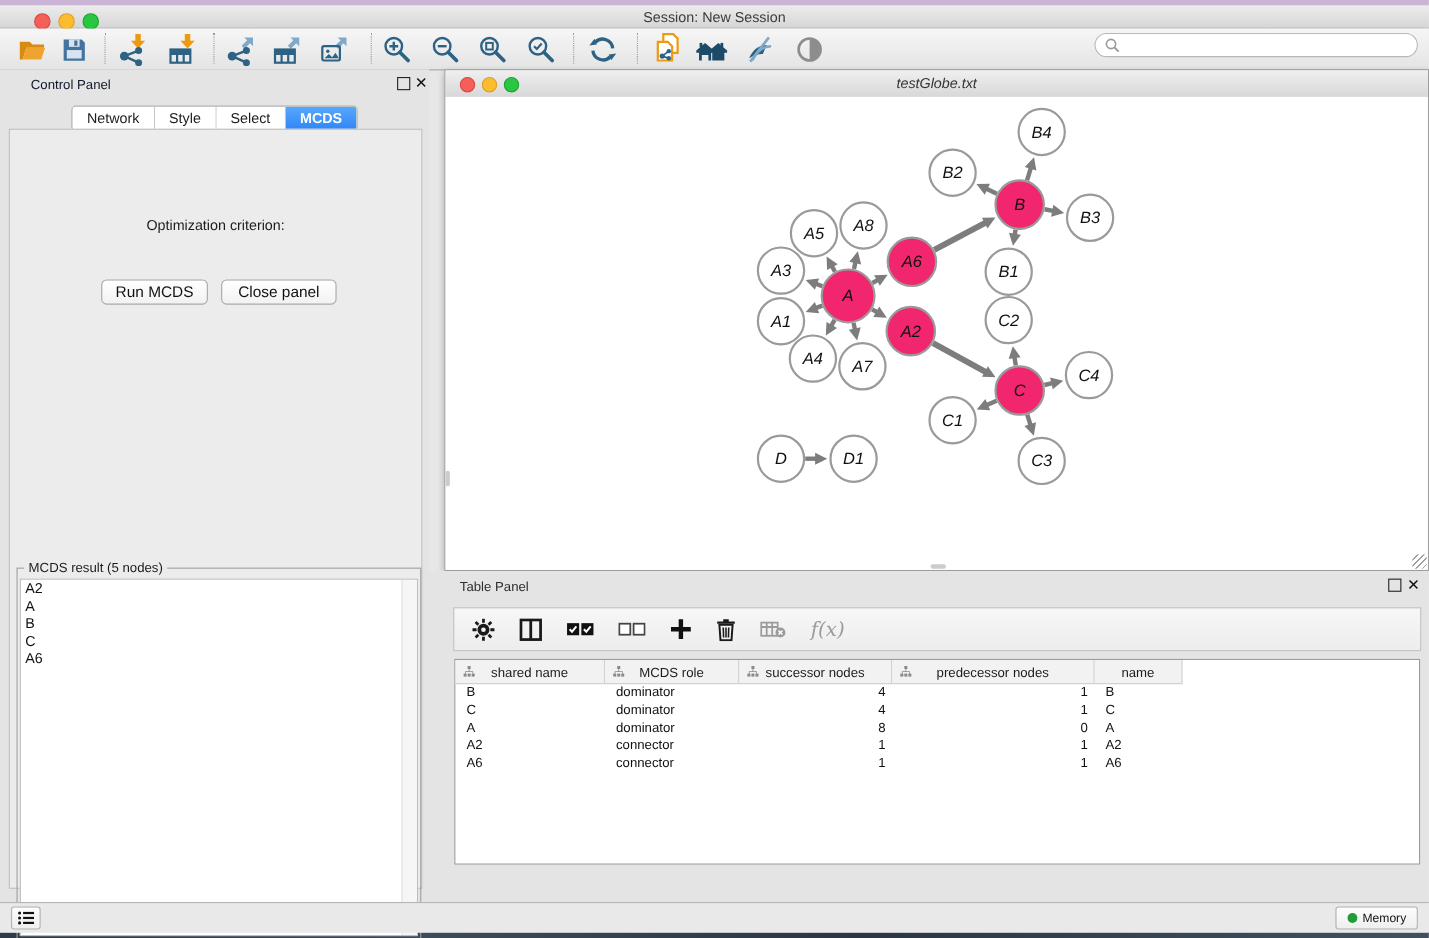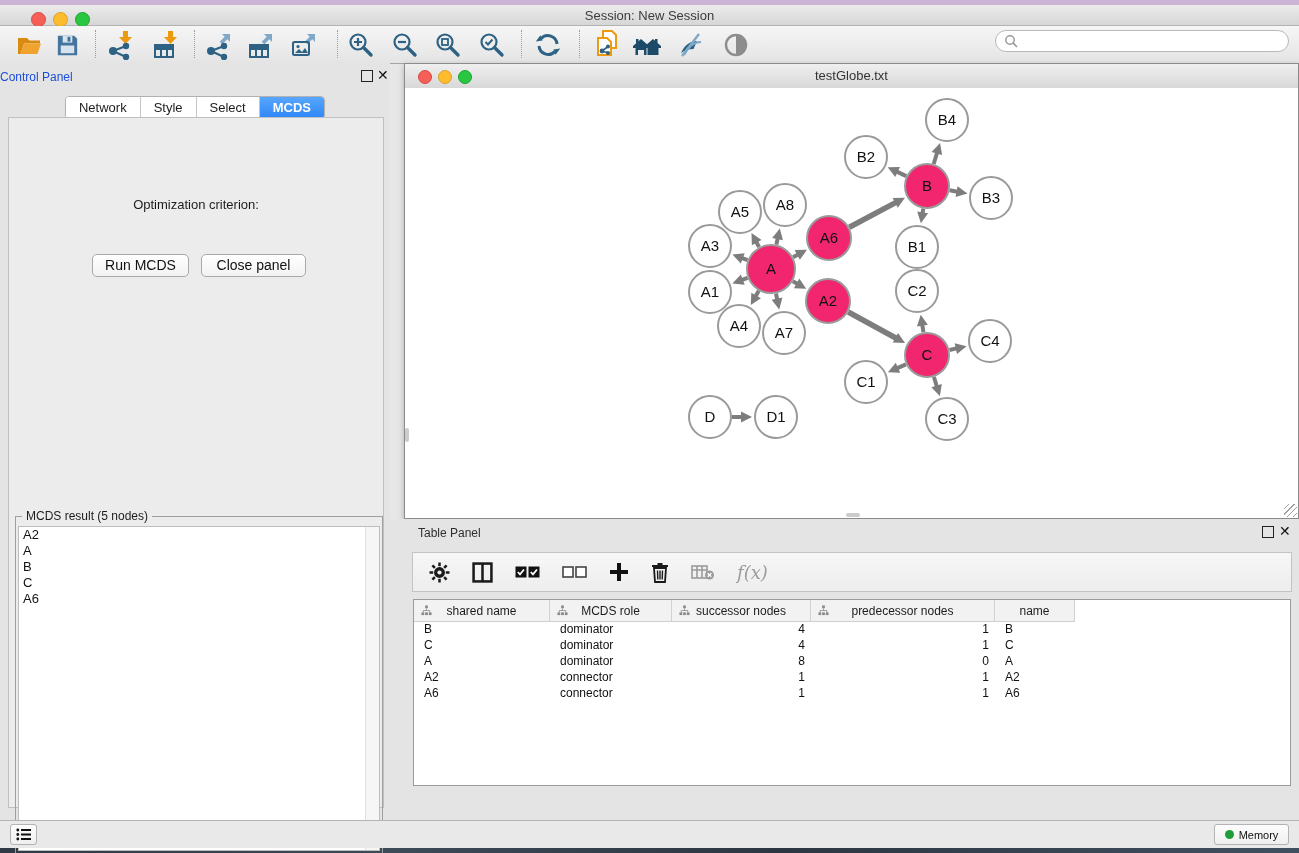--- a/index.html
+++ b/index.html
@@ -25,21 +25,21 @@
   .toolbar{position:absolute;left:0;top:26px;width:1299px;height:37px;
     background:linear-gradient(#f6f6f6,#e4e4e4);border-bottom:1px solid #a6a6a6;}
   .tbi{position:absolute;top:3px;width:34px;height:32px;display:flex;align-items:center;justify-content:center;}
   .tb-sep{position:absolute;top:4px;height:28px;border-left:1px dotted #9a9a9a;width:0;}
   .searchbox{position:absolute;left:995px;top:4px;width:294px;height:22px;background:#fff;
     border:1px solid #b9b9b9;border-radius:12px;display:flex;align-items:center;padding-left:8px;box-sizing:border-box;}
   .searchbox input{border:none;outline:none;flex:1;font-size:12px;background:transparent;margin-left:4px;}
   
   .cpanel{position:absolute;left:0;top:63px;width:390px;height:757px;background:#e4e4e4;}
   .panel-head{position:absolute;left:0;top:0;width:100%;height:27px;}
-  .panel-head .ph-title{position:absolute;left:0;top:7px;font-size:12px;color:#1d4ed8;}
+  .panel-head .ph-title{position:absolute;left:28px;top:7px;font-size:12px;color:#0f172a;}
   .ph-float{position:absolute;top:7px;width:10px;height:10px;border:1.5px solid #222;}
   .ph-close{position:absolute;top:4px;font-size:14px;font-weight:bold;color:#111;line-height:16px;}
   .cp-body{position:absolute;left:8px;top:54px;width:374px;height:689px;background:#ececec;
     border:1px solid #c0c0c0;}
   
   .seg{display:inline-flex;border:1px solid #b2b2b2;border-radius:4px;overflow:hidden;background:#fff;
     box-shadow:0 1px 1px rgba(0,0,0,.08);}
   .seg .s{padding:0 13px;height:21px;line-height:21px;font-size:13px;color:#1c1c1c;background:#fff;
     border-right:1px solid #c6c6c6;white-space:nowrap;}
   .seg .s:last-child{border-right:none;}
@@ -55,21 +55,21 @@
   .stepper .dn{width:0;height:0;border-left:4px solid transparent;border-right:4px solid transparent;border-top:5px solid #fff;}
   .btn{position:absolute;height:23px;background:linear-gradient(#ffffff,#f2f2f2);border:1px solid #a9a9a9;
     border-radius:5px;font-size:14px;color:#111;text-align:center;line-height:21px;box-sizing:border-box;}
   .groupbox{position:absolute;left:14px;top:392px;width:368px;height:344px;border:1px solid #9f9f9f;}
   .groupbox .legend{position:absolute;left:6px;top:-8px;background:#ececec;padding:0 4px;font-size:12px;color:#1c1c1c;}
   .listbox{position:absolute;left:2px;top:9px;right:2px;bottom:2px;background:#fff;border:1px solid #bdbdbd;overflow:hidden;}
   .listbox .item{height:16px;line-height:16px;padding-left:4px;font-size:13px;color:#111;}
   .listbox .vtrack{position:absolute;right:0;top:0;bottom:0;width:13px;background:#f6f6f6;border-left:1px solid #e0e0e0;}
   
   .netwin{position:absolute;left:404px;top:63px;width:895px;height:456px;background:#fff;
-    border:1px solid #8b8b8b;box-sizing:border-box;box-shadow:0 2px 6px rgba(0,0,0,.25);}
+    border:1px solid #8b8b8b;box-sizing:border-box;box-shadow:0 2px 6px rgba(0,0,0,.25);font-style:italic;}
   .netwin .nw-titlebar{position:absolute;left:0;top:0;right:0;height:24px;
     background:linear-gradient(#efefef,#d8d8d8);border-bottom:1px solid #ababab;}
   .netwin .nw-title{position:absolute;left:0;right:0;top:4px;text-align:center;font-size:13px;color:#333;}
   .nw-tl{position:absolute;top:6px;width:12px;height:12px;border-radius:50%;}
   .nw-canvas{position:absolute;left:0;top:24px;right:0;bottom:0;background:#fff;}
   .nw-canvas svg{position:absolute;left:0;top:0;}
   .vthumb{position:absolute;left:0px;top:340px;width:4px;height:14px;background:#cccccc;border-radius:2px;}
   .hthumb{position:absolute;left:441px;bottom:1px;width:14px;height:4px;background:#cccccc;border-radius:2px;}
   .grip{position:absolute;right:1px;bottom:1px;width:13px;height:13px;
     background:repeating-linear-gradient(135deg,transparent 0 3px,#9f9f9f 3px 4px);}

